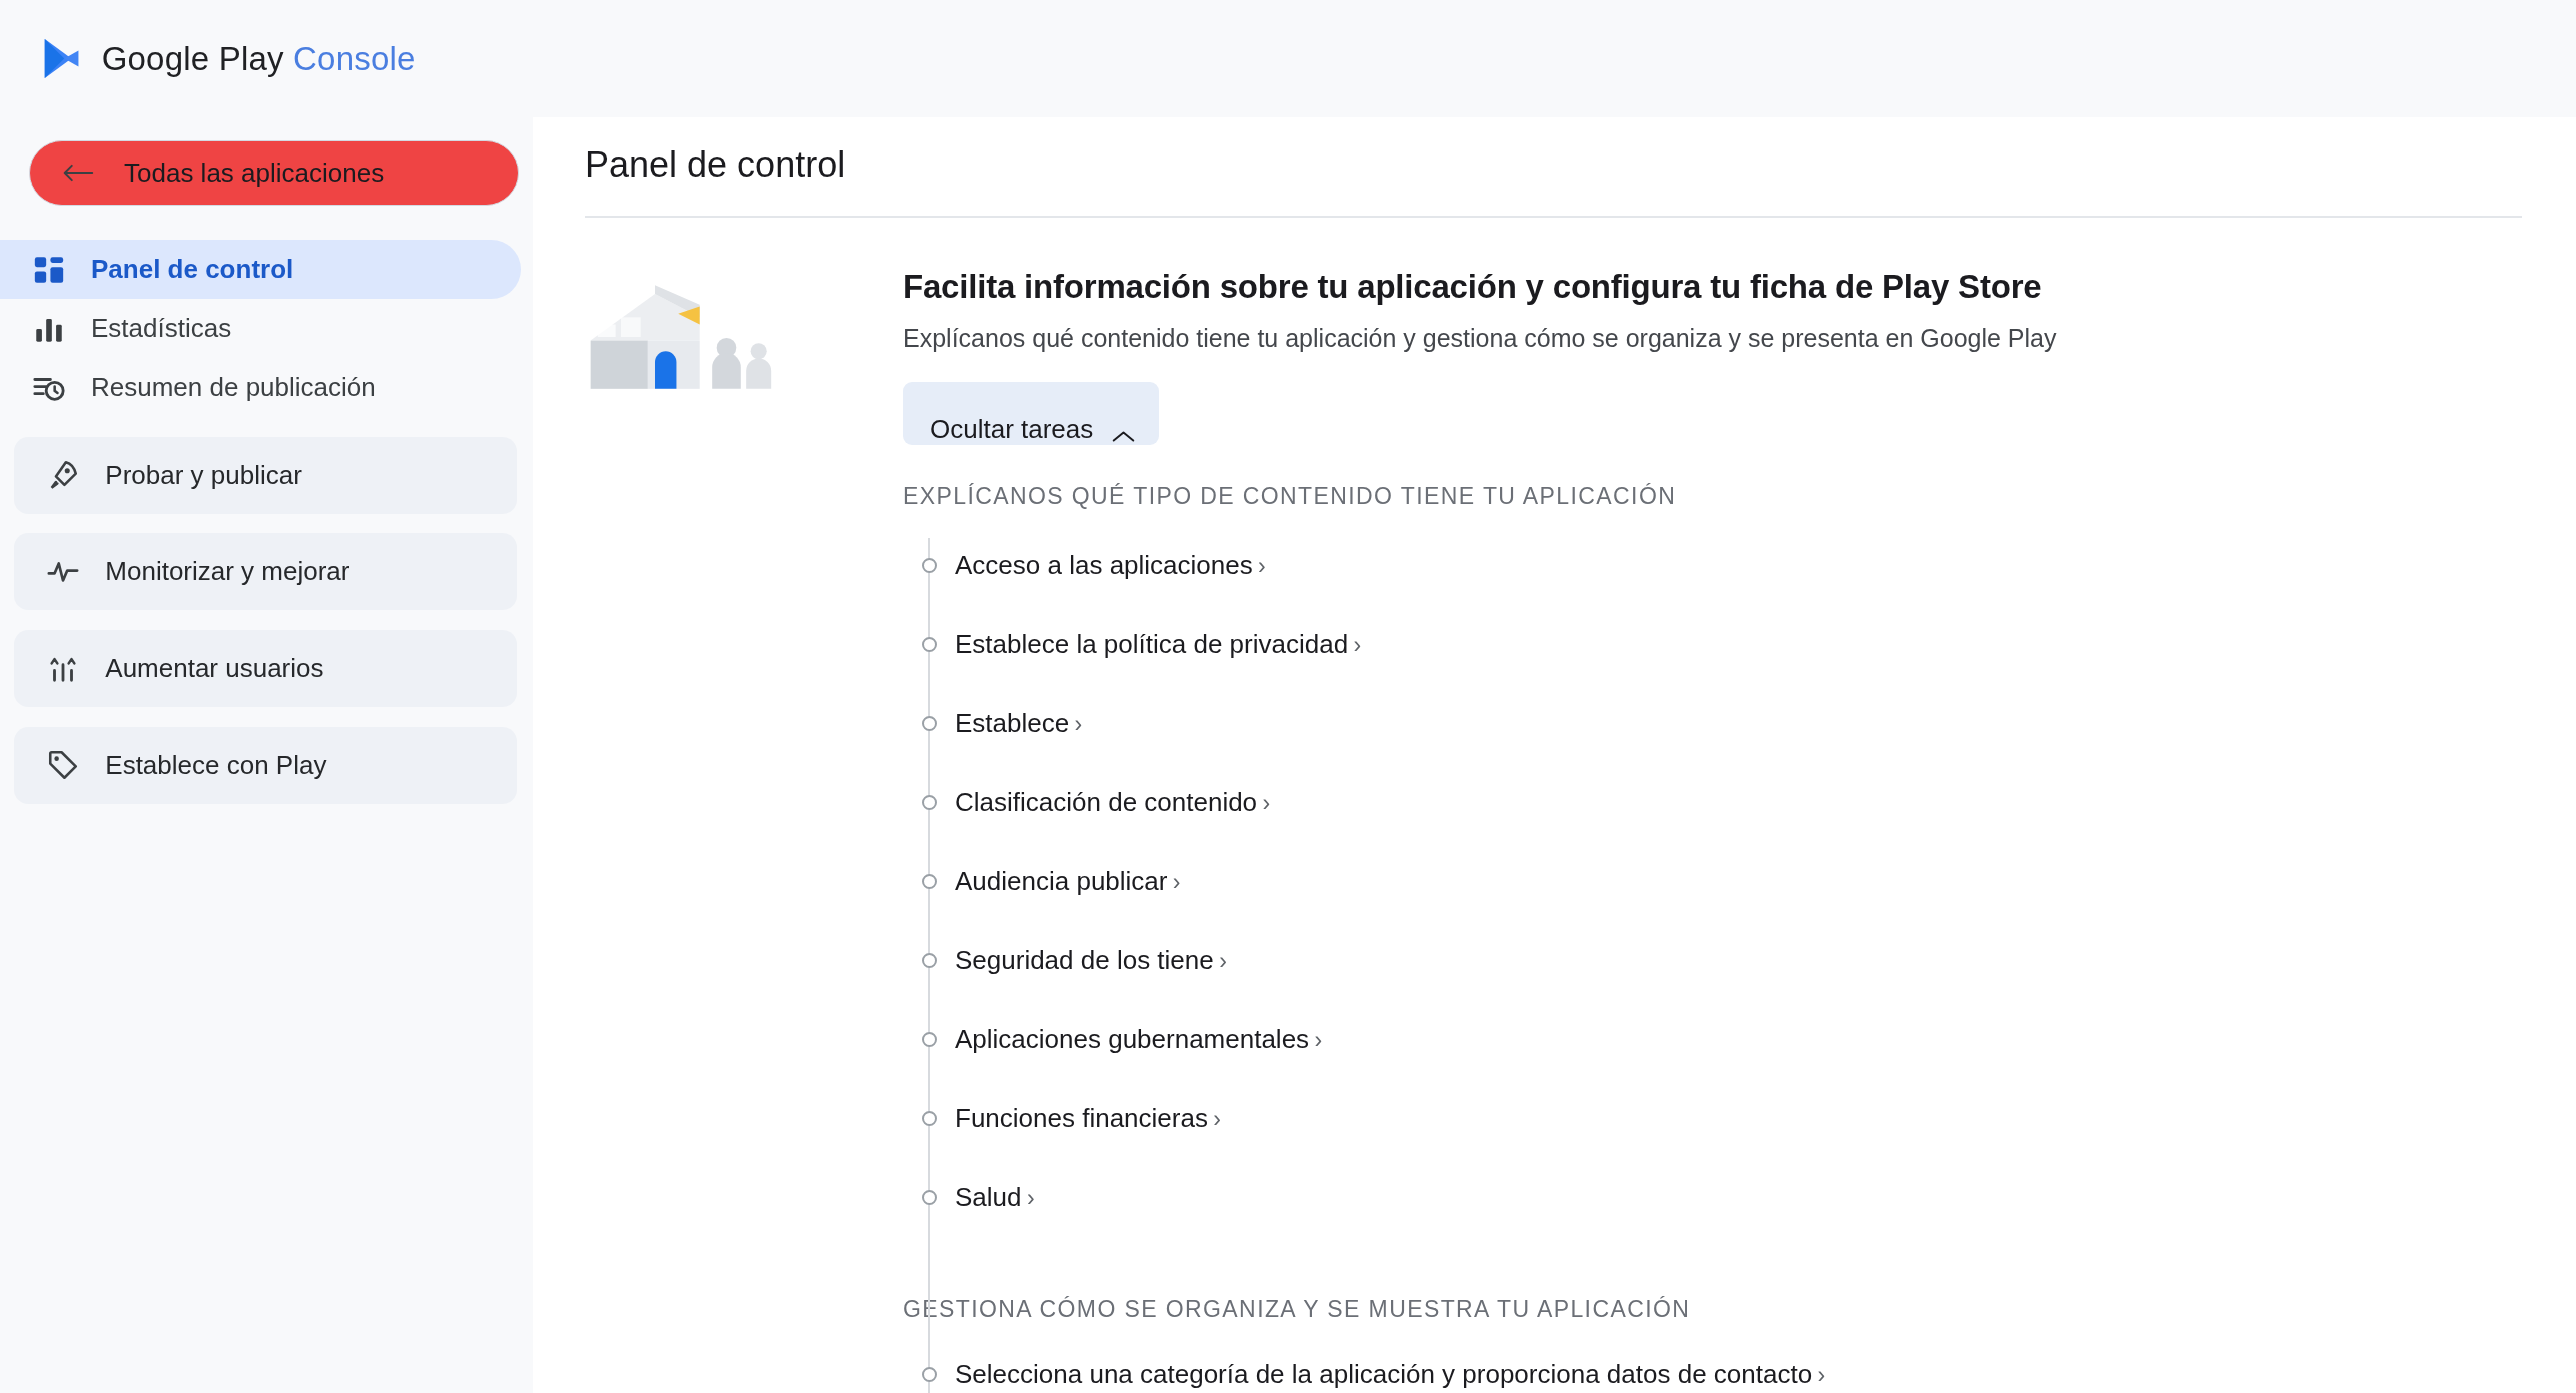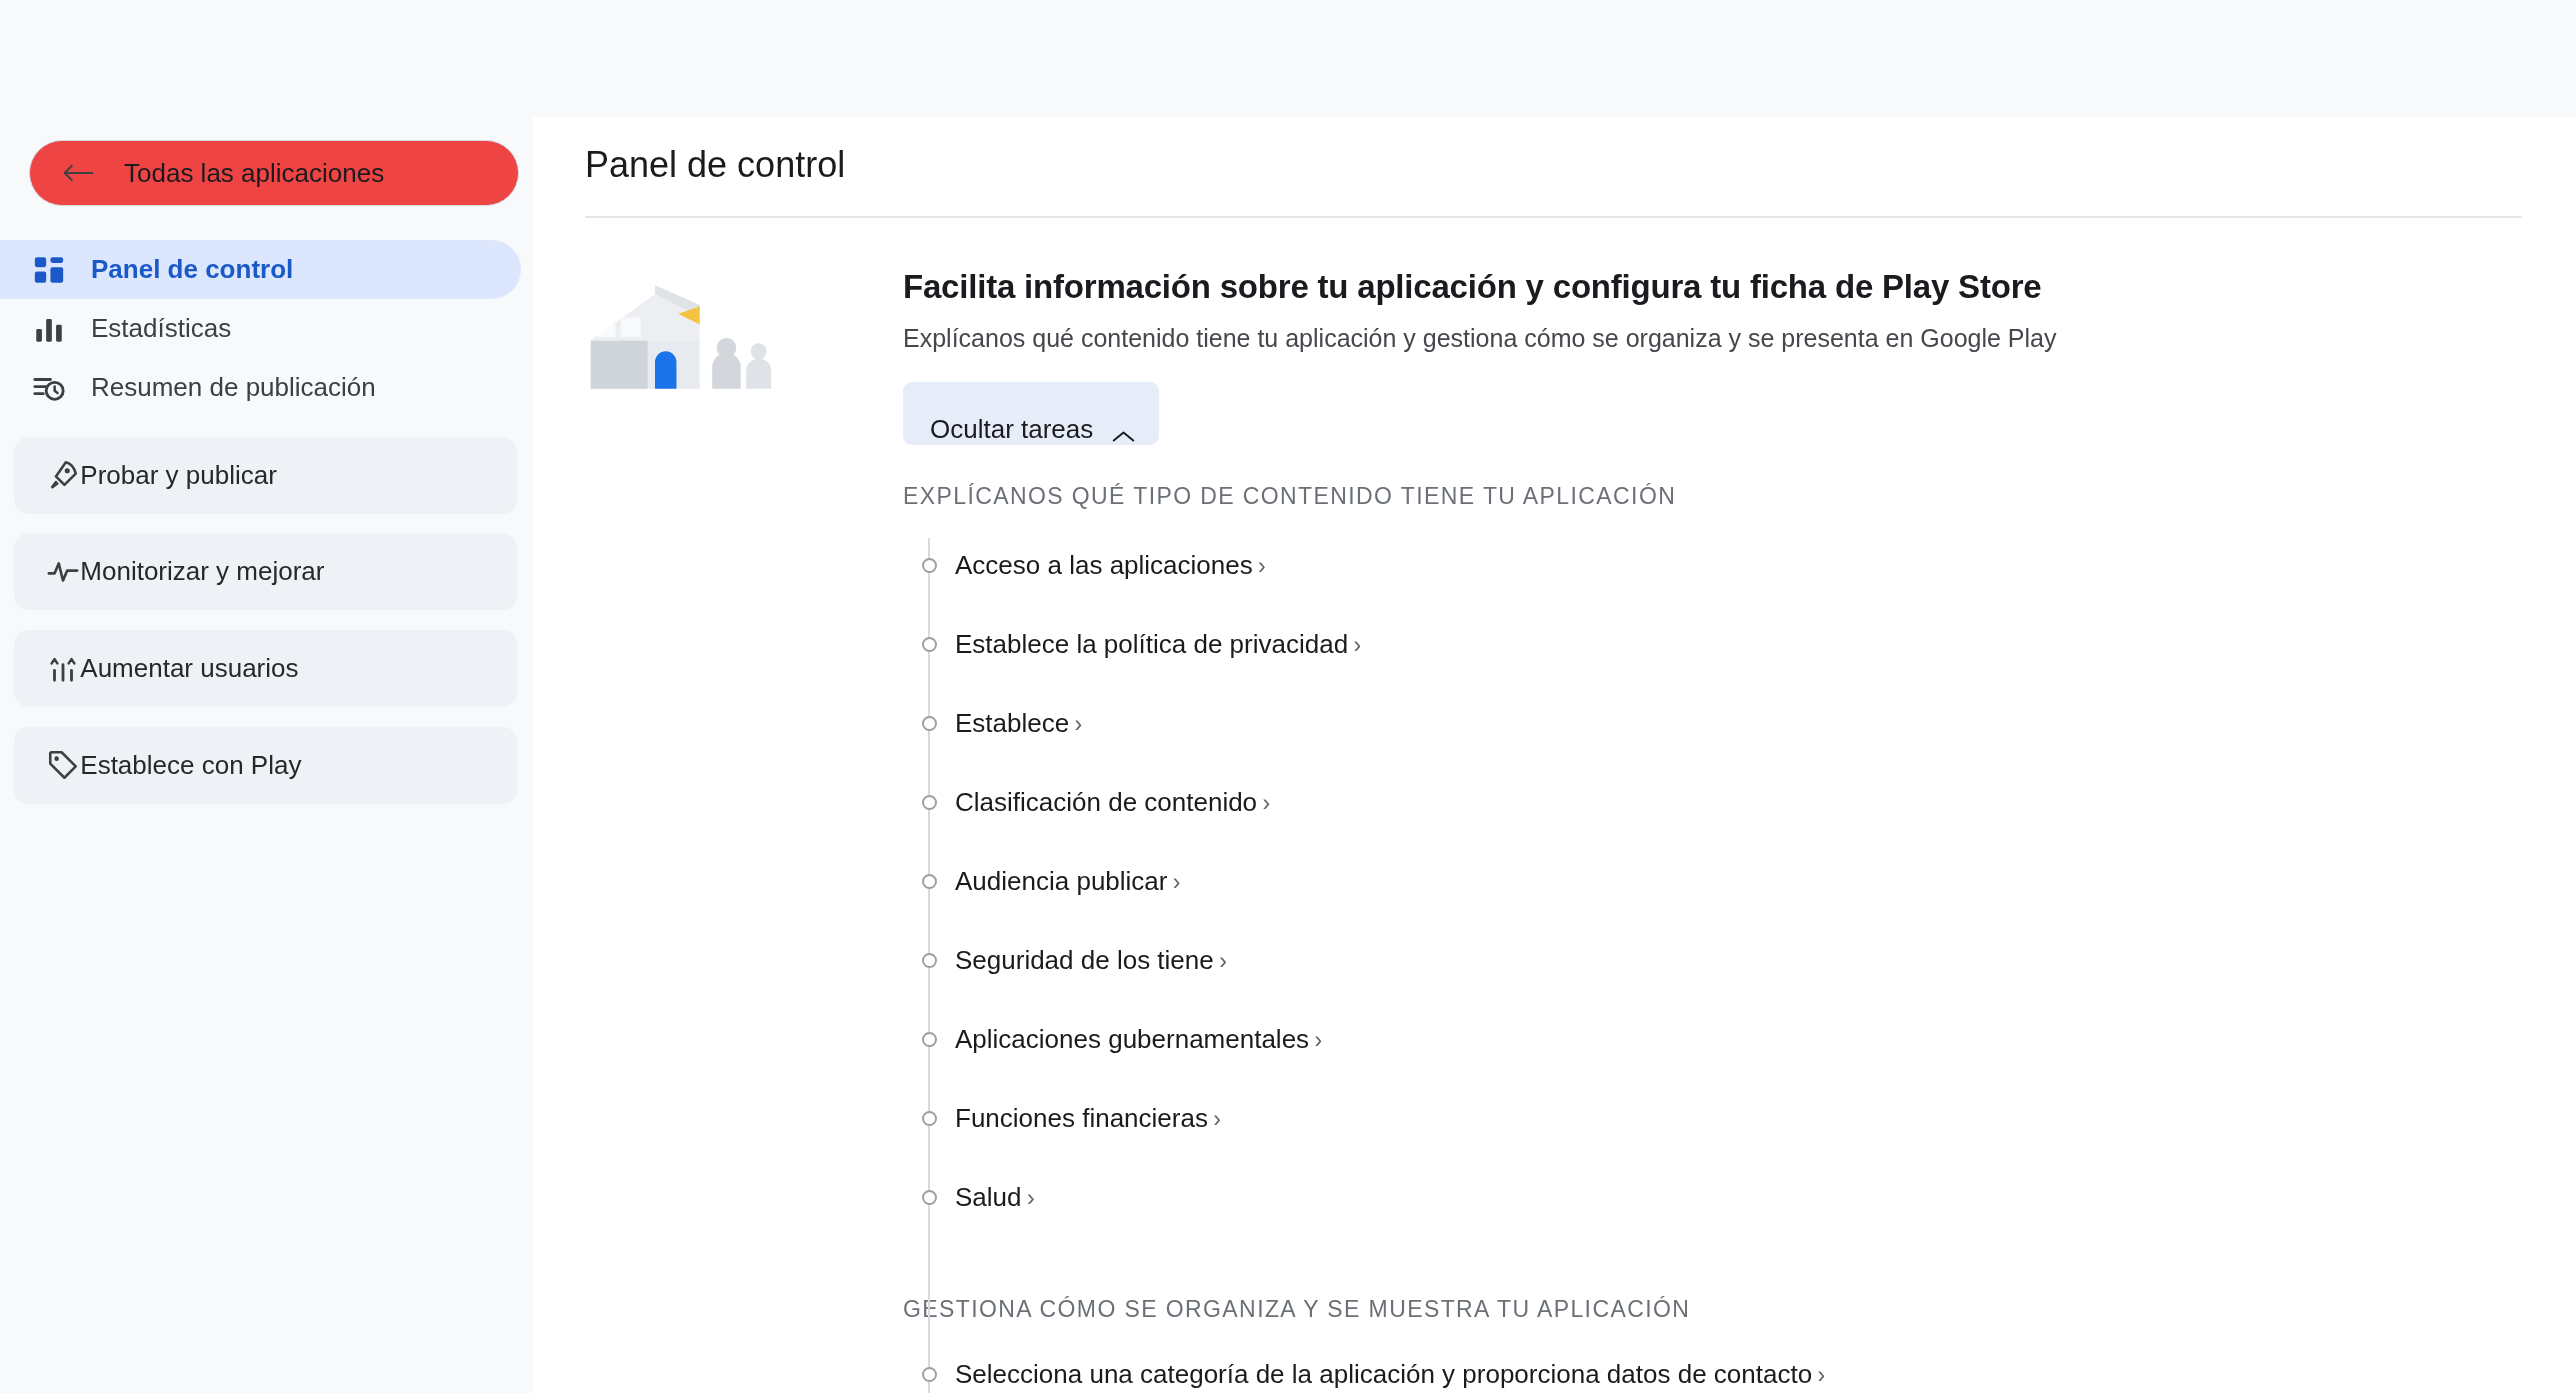--- a/index.html
+++ b/index.html
@@ -134,20 +134,21 @@
   }
   .nav-icon { width: 34px; height: 34px; display: block; flex: 0 0 34px; }
 
   .nav-card {
     margin: 19.7px 16px 0 14.3px;
     height: 77px;
     background: #eef1f6;
     border-radius: 14.3px;
     display: flex;
     align-items: center;
+    gap: 25px;
     padding-left: 32px;
     cursor: pointer;
     font-size: 26px;
     color: #26282b;
   }
 
   
   .main {
     position: absolute;
     top: 117px; left: 533px;
@@ -243,20 +244,29 @@
     white-space: nowrap;
   }
   .task-label .chev { color: #5f6368; margin-left: 5.4px; font-size: 23px; }
 
   .section-head.second { margin-top: 59px; margin-left: 0; }
 </style>
 </head>
 <body>
 
 <div class="topbar">
+  <div class="brand">
+    <svg class="play-logo" viewBox="0 0 44 48">
+      <path d="M2 2 L32 24 L2 46 Z" fill="#3b82f6"></path>
+      <path d="M2 2 L32 24 L2 46 Z" fill="none"></path>
+      <path d="M2 2 L24 24 L2 46 Z" fill="#1a73e8"></path>
+      <path d="M24 24 L40 15 L40 33 Z" fill="#4285f4"></path>
+    </svg>
+    <div class="brand-text"><span>Google Play </span><span class="accent">Console</span></div>
+  </div>
 
 </div>
 
 <div class="sidebar">
   <div class="all-apps">
     <svg class="arrow-left" viewBox="0 0 36 20">
       <path d="M34 10 H3 M11 2 L3 10 L11 18" fill="none" stroke="#3c4043" stroke-width="2.2" stroke-linecap="round" stroke-linejoin="round"></path>
     </svg>
     <span class="txt">Todas las aplicaciones</span>
   </div>

